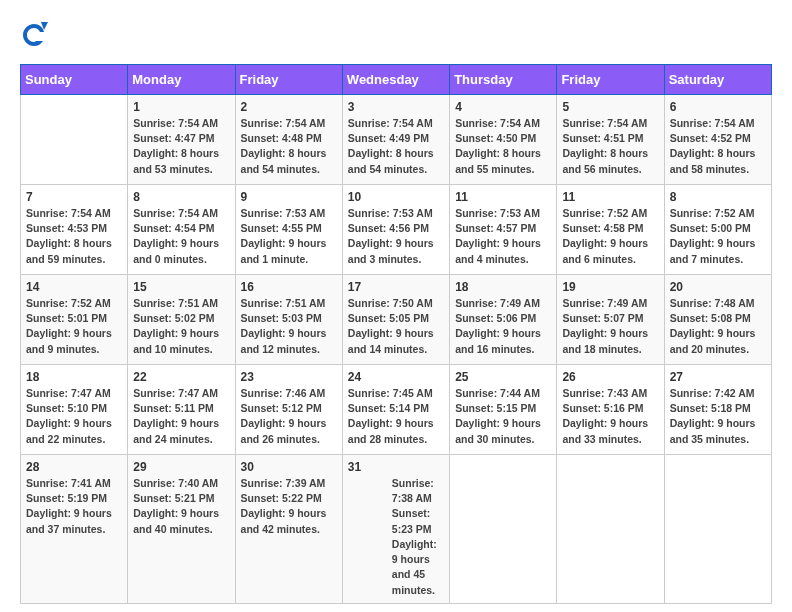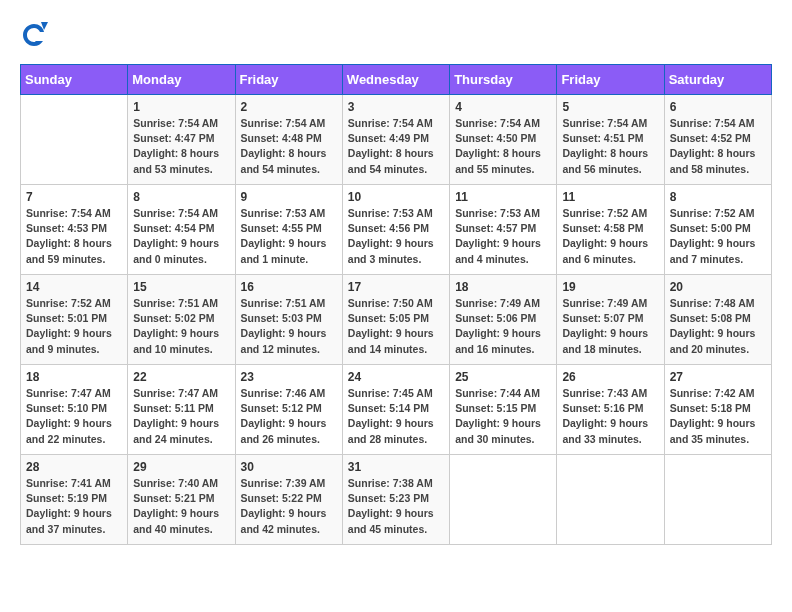--- a/index.html
+++ b/index.html
@@ -341,21 +341,21 @@
         </td>
         <td>
           <span class="day-num">30</span>
           <div class="day-info" style="white-space: pre-line;">Sunrise: 7:39 AM
 Sunset: 5:22 PM
 Daylight: 9 hours
 and 42 minutes.</div>
         </td>
         <td>
           <span class="day-num">31</span>
-          <div class="day-info" style="white-space: pre-line;">Sunrise: 7:38 AM
+          <div class="day-info" style="white-space: pre-line; margin-left: 44px;">Sunrise: 7:38 AM
 Sunset: 5:23 PM
 Daylight: 9 hours
 and 45 minutes.</div>
         </td>
         <td class="empty-cell"></td>
         <td class="empty-cell"></td>
         <td class="empty-cell"></td>
       </tr>
     </tbody>
 </table>

